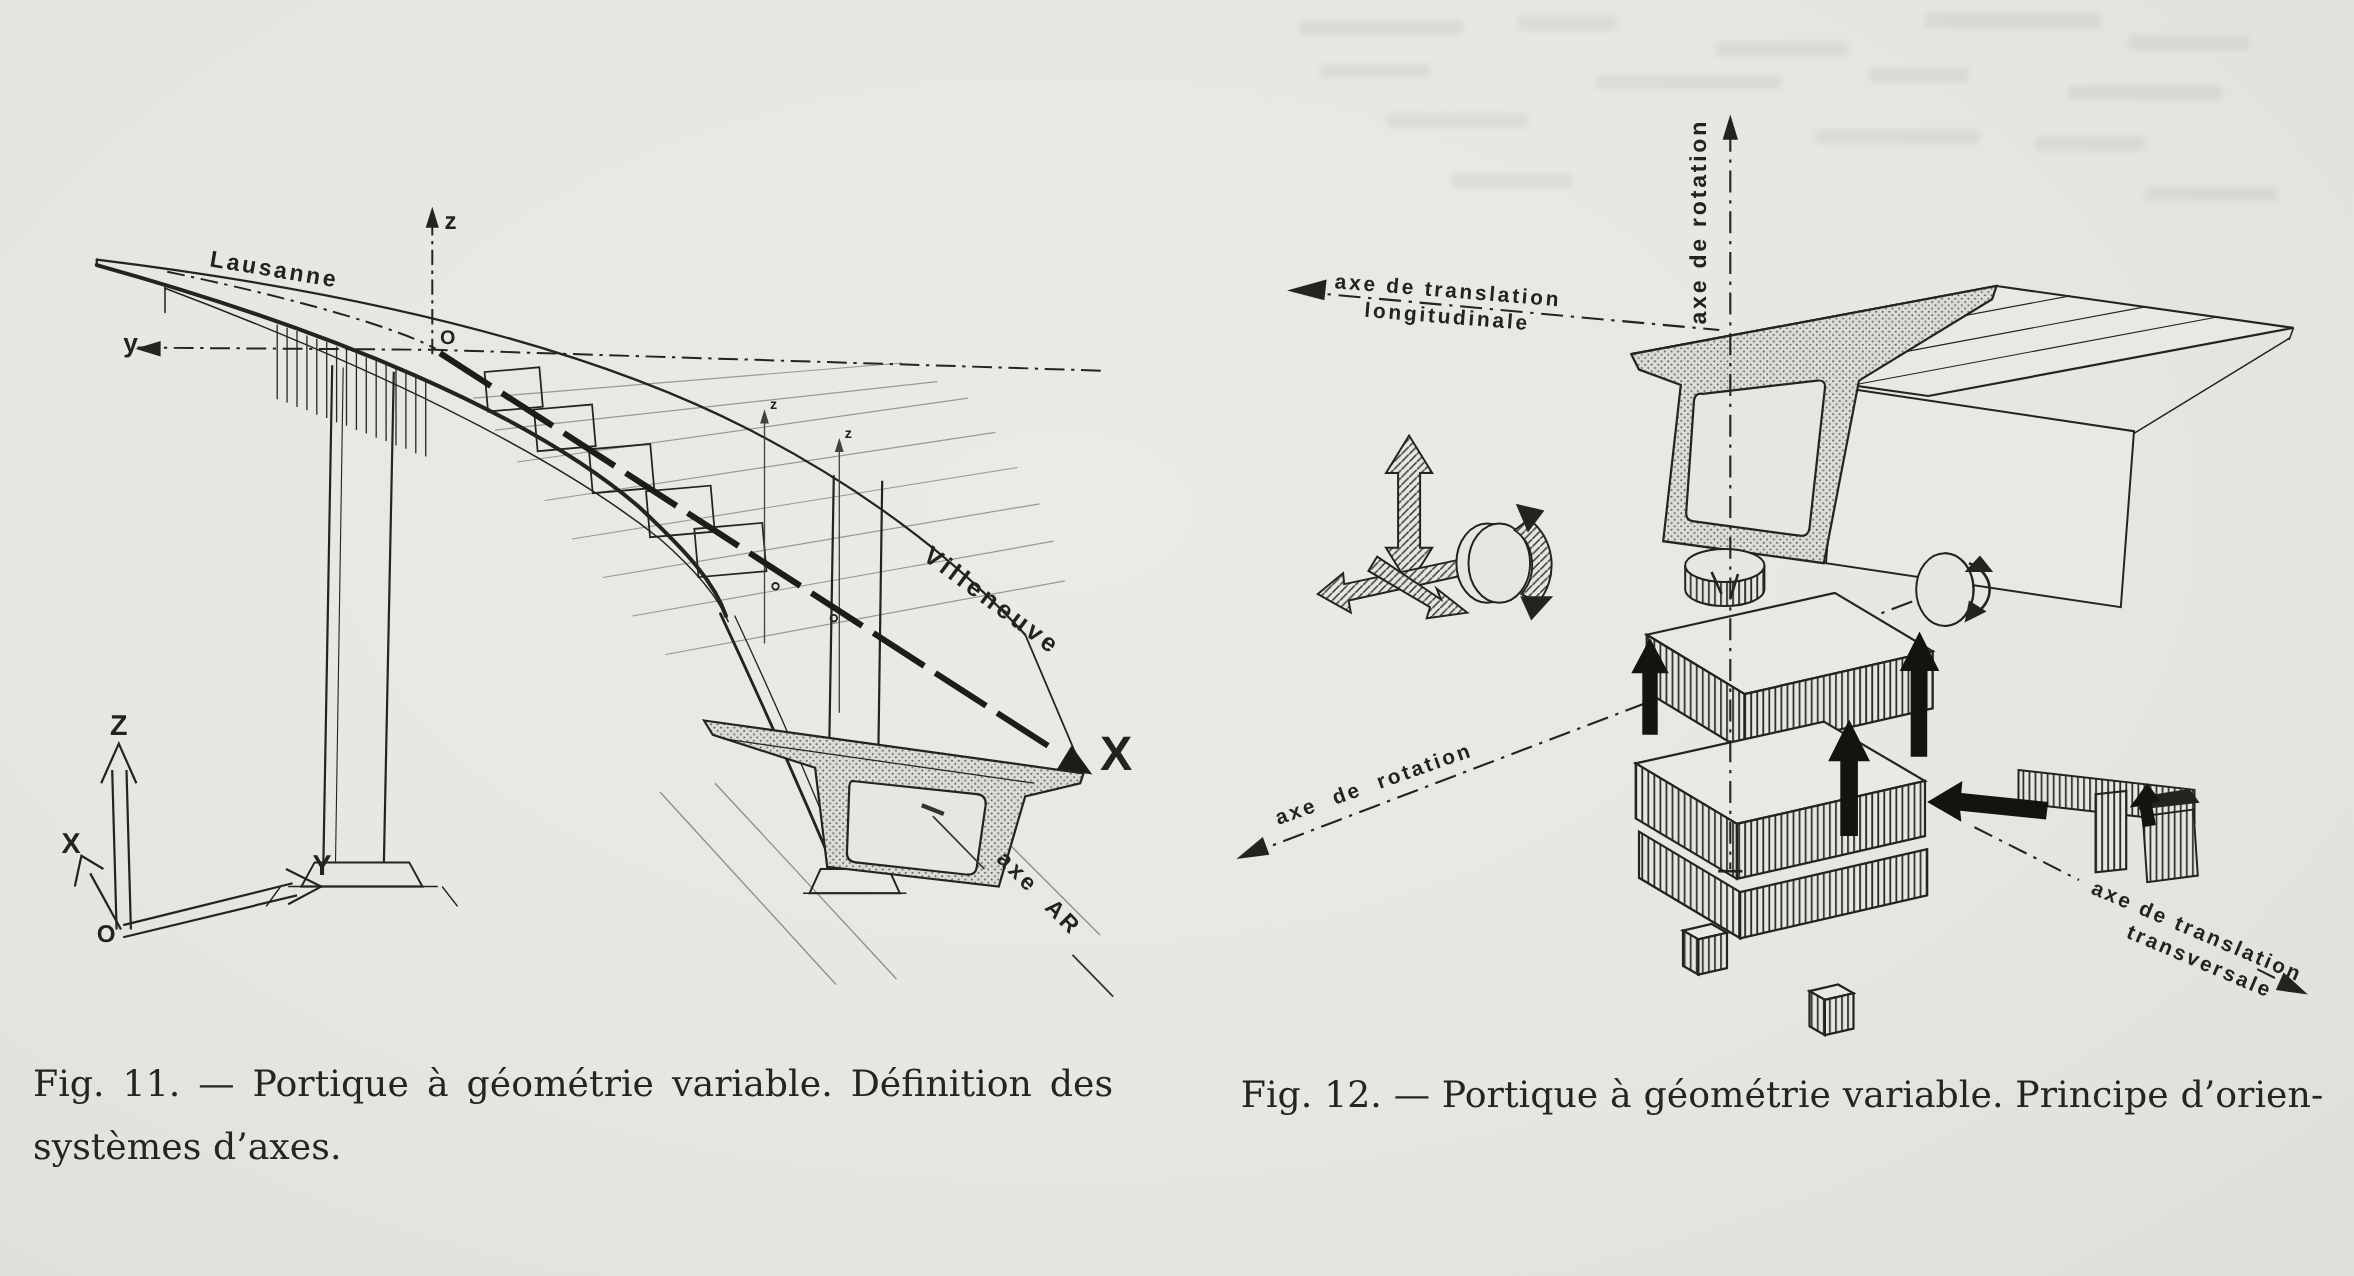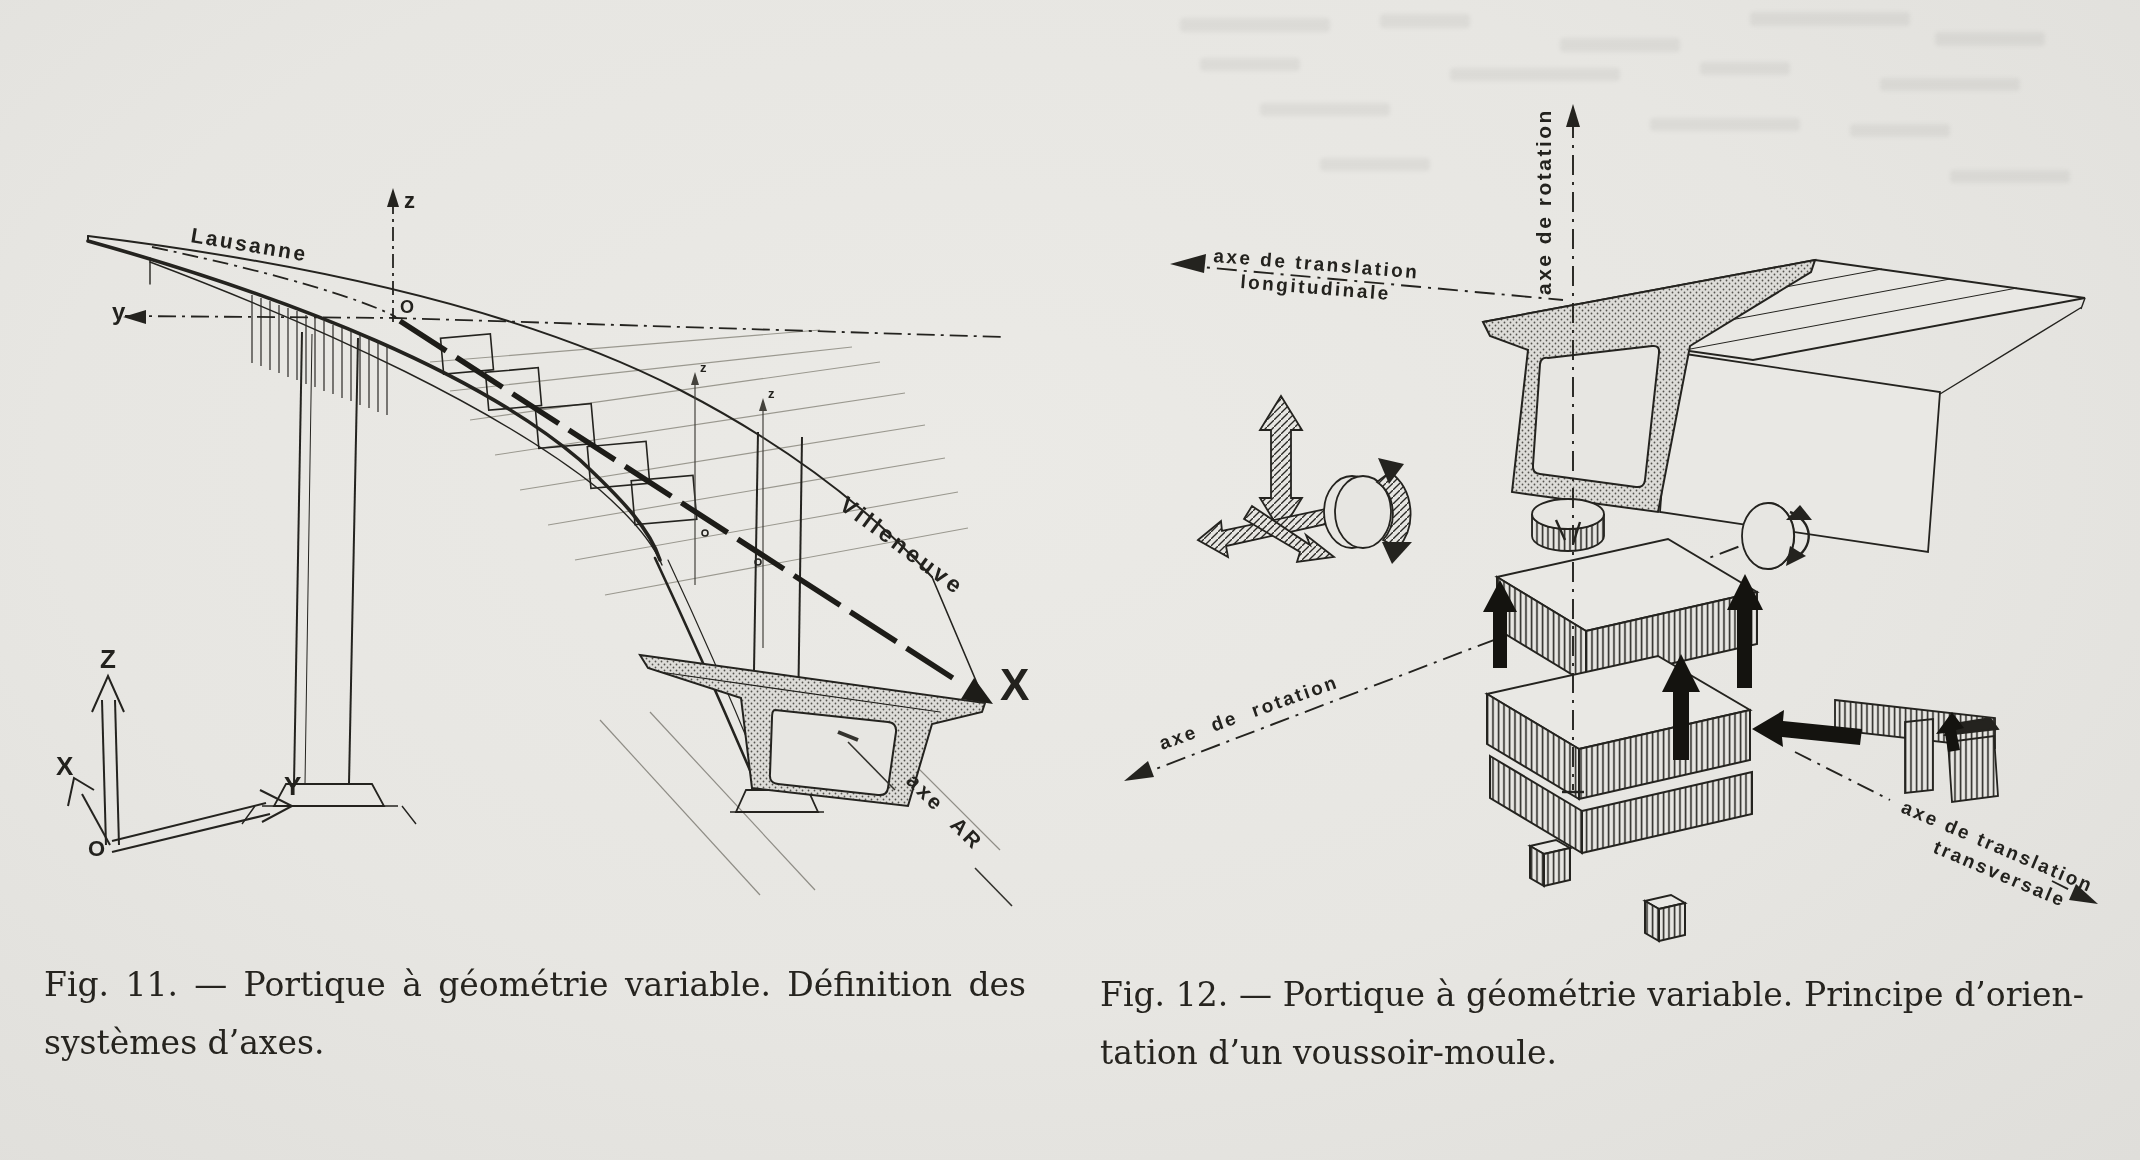--- a/index.html
+++ b/index.html
@@ -287,22 +287,21 @@
 
     <g>
       <line x1="1795" y1="752" x2="1890" y2="800" stroke="#24231f" stroke-width="1.9" stroke-dasharray="18 7 3 7"></line>
       <line x1="2052" y1="881" x2="2088" y2="899" stroke="#24231f" stroke-width="1.9" stroke-dasharray="18 7 3 7"></line>
       <polygon points="2098,904 2069,900 2076,884" fill="#24231f"></polygon>
     </g>
     <text class="lbl" font-size="19" letter-spacing="2.5" transform="translate(1900,812) rotate(23)">axe de translation</text>
     <text class="lbl" font-size="19" letter-spacing="2.5" transform="translate(1932,852) rotate(23)">transversale</text>
   </svg>
 
-  <div class="caption" style="left:44px;top:964px;width:982px;">
+  <div class="caption" style="left:30px;top:964px;width:982px;">
     <span class="cap-line1">Fig. 11. — Portique à géométrie variable. Définition des</span>
     <span class="cap-line2">systèmes d’axes.</span>
   </div>
-  <div class="caption" style="left:1100px;top:974px;width:984px;">
+  <div class="caption" style="left:1128px;top:974px;width:984px;">
     <span class="cap-line1">Fig. 12. — Portique à géométrie variable. Principe d’orien-</span>
-    <span class="cap-line2">tation d’un voussoir-moule.</span>
   </div>
 
 </div>
 
 </body></html>

